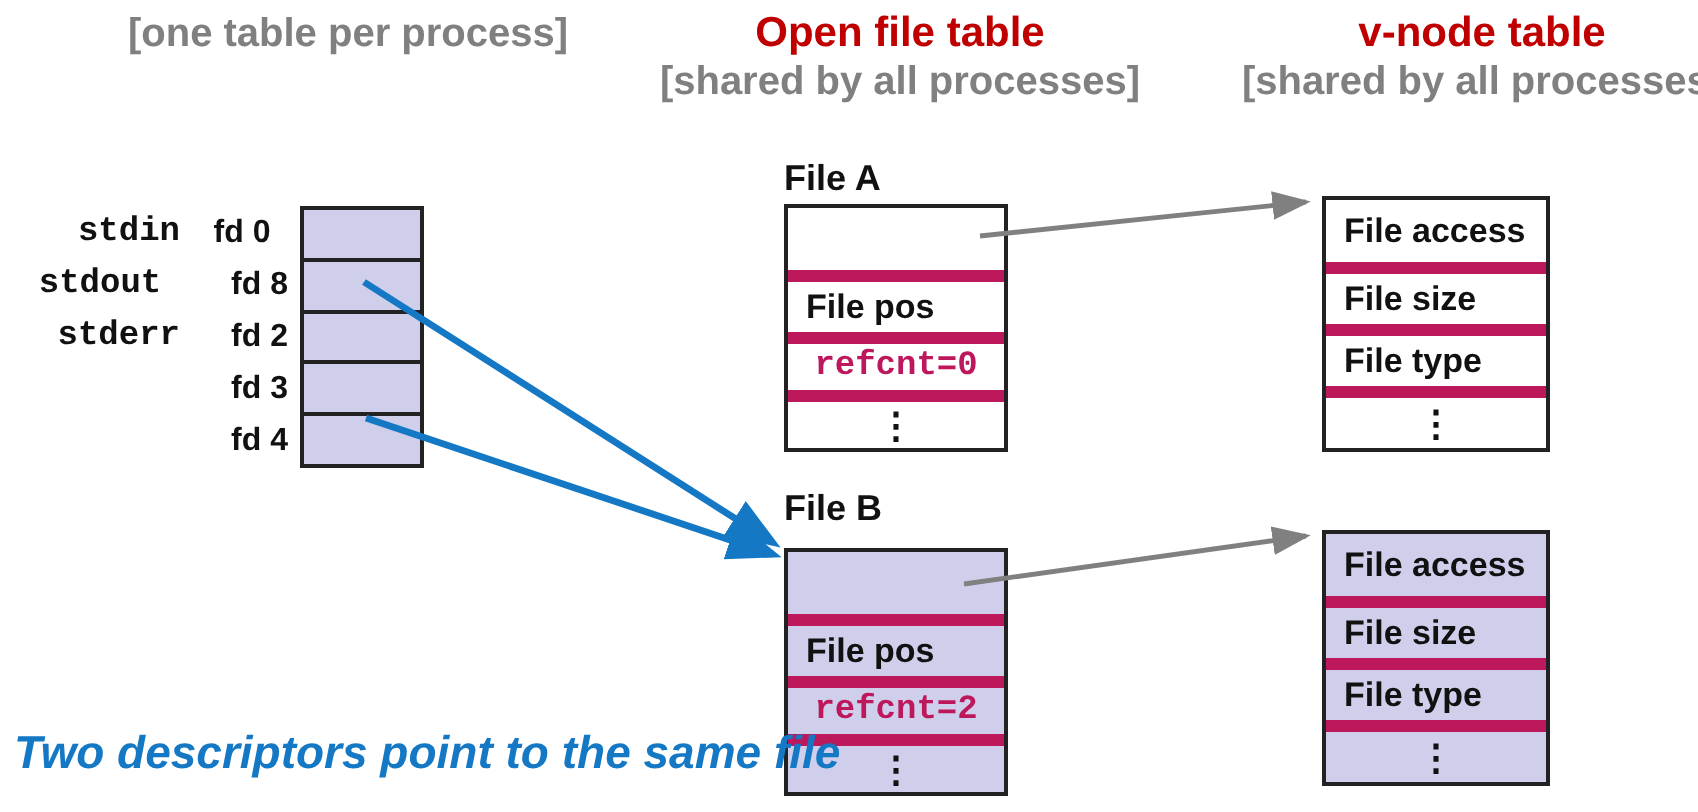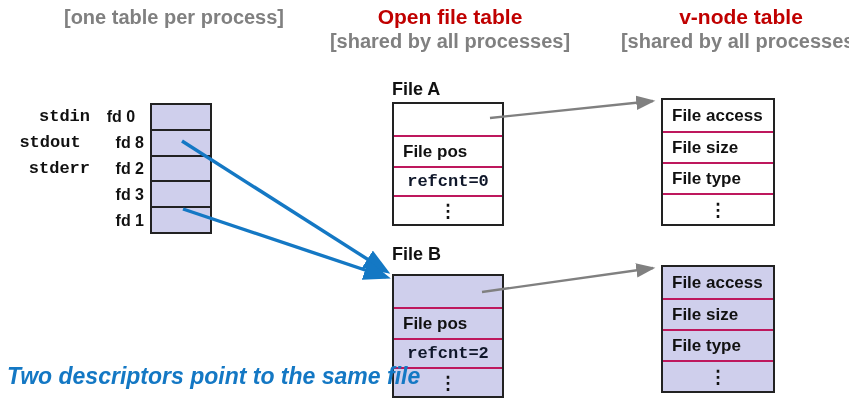--- a/index.html
+++ b/index.html
@@ -27,25 +27,25 @@
   
   .box-table{
     position:absolute;border:2px solid #222;box-sizing:border-box;
     display:flex;flex-direction:column;background:#fff;
   }
   .box-table.shaded{background:#cfcfec;}
   .bt-cell{
     display:flex;align-items:center;padding-left:9px;box-sizing:border-box;
     font-weight:bold;font-size:17px;color:#111;
   }
-  .bt-cell + .bt-cell{border-top:2px solid #be185d;}
+  .bt-cell + .bt-cell{border-top:6px solid #be185d;}
   .bt-cell.center{justify-content:center;padding-left:0;}
   .bt-cell.mono-blue{
     font-family:"Liberation Mono","DejaVu Sans Mono",monospace;
-    color:#0f172a;font-size:17px;justify-content:center;padding-left:0;
+    color:#be185d;font-size:17px;justify-content:center;padding-left:0;
   }
   .bt-cell.ellipsis{font-size:18px;line-height:14px;}
   .table-title{
     position:absolute;font-weight:bold;font-size:18px;color:#111;
   }
   
   .caption{
     position:absolute;left:7px;top:363px;
     font-size:23px;font-weight:bold;font-style:italic;color:#1478c4;
   }
@@ -70,21 +70,21 @@
   </div>
 
   <div class="side-label std-label" style="top:104px;">stdin</div>
   <div class="side-label std-label" style="top:130px;text-align:center;">stdout</div>
   <div class="side-label std-label" style="top:156px;">stderr</div>
 
   <div class="side-label fd-label" style="top:104px;text-align:center;">fd 0</div>
   <div class="side-label fd-label" style="top:130px;">fd 8</div>
   <div class="side-label fd-label" style="top:156px;">fd 2</div>
   <div class="side-label fd-label" style="top:182px;">fd 3</div>
-  <div class="side-label fd-label" style="top:208px;">fd 1</div>
+  <div class="side-label fd-label" style="top:208px;">fd 4</div>
 
   <div class="desc-table">
     <div class="desc-cell"></div>
     <div class="desc-cell"></div>
     <div class="desc-cell"></div>
     <div class="desc-cell"></div>
     <div class="desc-cell"></div>
   </div>
 
   <div class="table-title" style="left:392px;top:79px;">File A</div>

